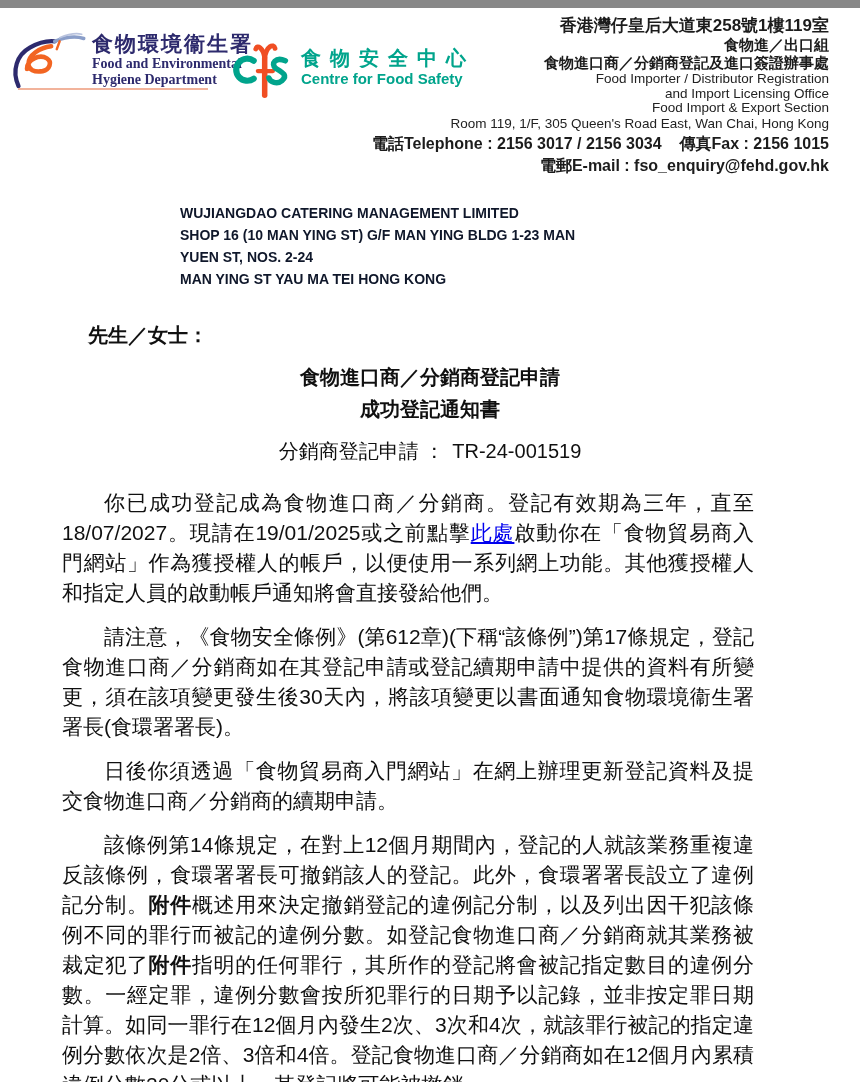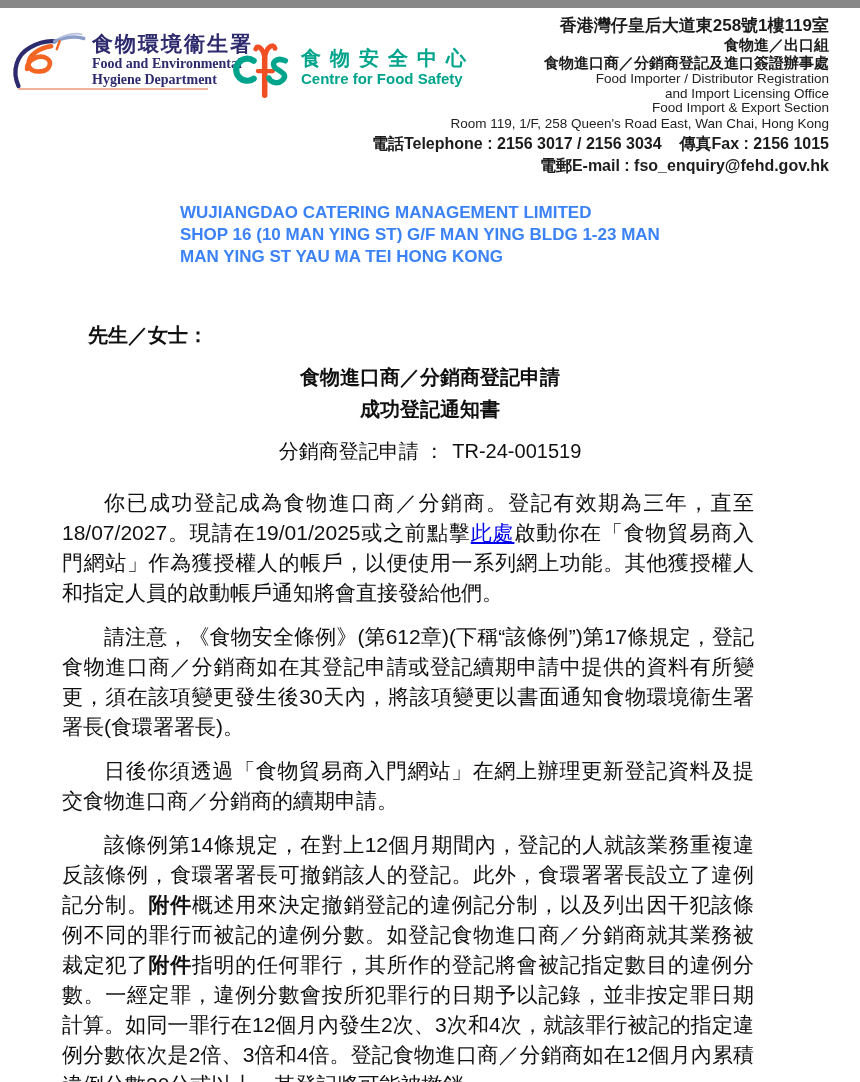--- a/index.html
+++ b/index.html
@@ -23,21 +23,21 @@
   .cfs-en{font-size:15px;font-weight:700;color:#00a48c;line-height:18px;letter-spacing:0px;}
   
   .dept-address{position:absolute;right:31px;top:8px;text-align:right;color:#1c1c1c;}
   .addr-cn1{font-size:17px;font-weight:700;line-height:20px;}
   .addr-cn2{font-size:15px;font-weight:600;line-height:18px;}
   .addr-en{font-size:13.5px;line-height:14.5px;color:#222;}
   .addr-room{font-size:13.5px;line-height:16px;color:#222;}
   .addr-contact{font-size:16px;font-weight:600;line-height:20px;margin-top:2px;}
   .fax-gap{margin-left:18px;}
   
-  .recipient{position:absolute;left:180px;top:194px;font-size:17px;font-weight:600;line-height:22px;color:#3b82f6;}
+  .recipient{position:absolute;left:180px;top:194px;font-size:14px;font-weight:600;line-height:22px;color:#0f172a;}
   
   .salutation{position:absolute;left:88px;top:314px;font-size:20px;color:#101010;font-weight:bold;}
   .letter-title{position:absolute;left:0;top:353px;width:860px;text-align:center;font-size:20px;font-weight:700;line-height:32px;color:#101010;}
   .reg-line{position:absolute;left:0;top:430px;width:860px;text-align:center;font-size:20px;color:#101010;}
   .reg-number{margin-left:8px;}
   
   .body-text{position:absolute;left:62px;top:480px;width:692px;font-size:21px;line-height:30px;color:#101010;text-align:justify;}
   .body-text p{margin:0 0 14px 0;text-indent:2em;}
   .body-text p:last-child{margin-bottom:0;}
   a.doc-link{color:#0000ee;text-decoration:underline;cursor:pointer;}
@@ -79,30 +79,31 @@
     </div>
   </div>
 
   <div class="dept-address">
     <div class="addr-cn1">香港灣仔皇后大道東258號1樓119室</div>
     <div class="addr-cn2">食物進／出口組</div>
     <div class="addr-cn2">食物進口商／分銷商登記及進口簽證辦事處</div>
     <div class="addr-en">Food Importer / Distributor Registration</div>
     <div class="addr-en">and Import Licensing Office</div>
     <div class="addr-en">Food Import &amp; Export Section</div>
-    <div class="addr-room">Room 119, 1/F, 258 Queen's Road East, Wan Chai, Hong Kong</div>
+    <div class="addr-room">Room 119, 1/F, 305 Queen's Road East, Wan Chai, Hong Kong</div>
     <div class="addr-contact">
       <span>電話Telephone : 2156 3017 / 2156 3034</span><span class="fax-gap">傳真Fax : 2156 1015</span>
     </div>
     <div class="addr-contact">電郵E-mail : fso_enquiry@fehd.gov.hk</div>
   </div>
 
   <div class="recipient">
     <div>WUJIANGDAO CATERING MANAGEMENT LIMITED</div>
     <div>SHOP 16 (10 MAN YING ST) G/F  MAN YING BLDG 1-23 MAN</div>
+    <div>YUEN  ST, NOS. 2-24</div>
     <div>MAN YING ST YAU MA TEI  HONG KONG</div>
   </div>
 
   <div class="salutation">先生／女士：</div>
 
   <div class="letter-title">
     <div>食物進口商／分銷商登記申請</div>
     <div>成功登記通知書</div>
   </div>
 

